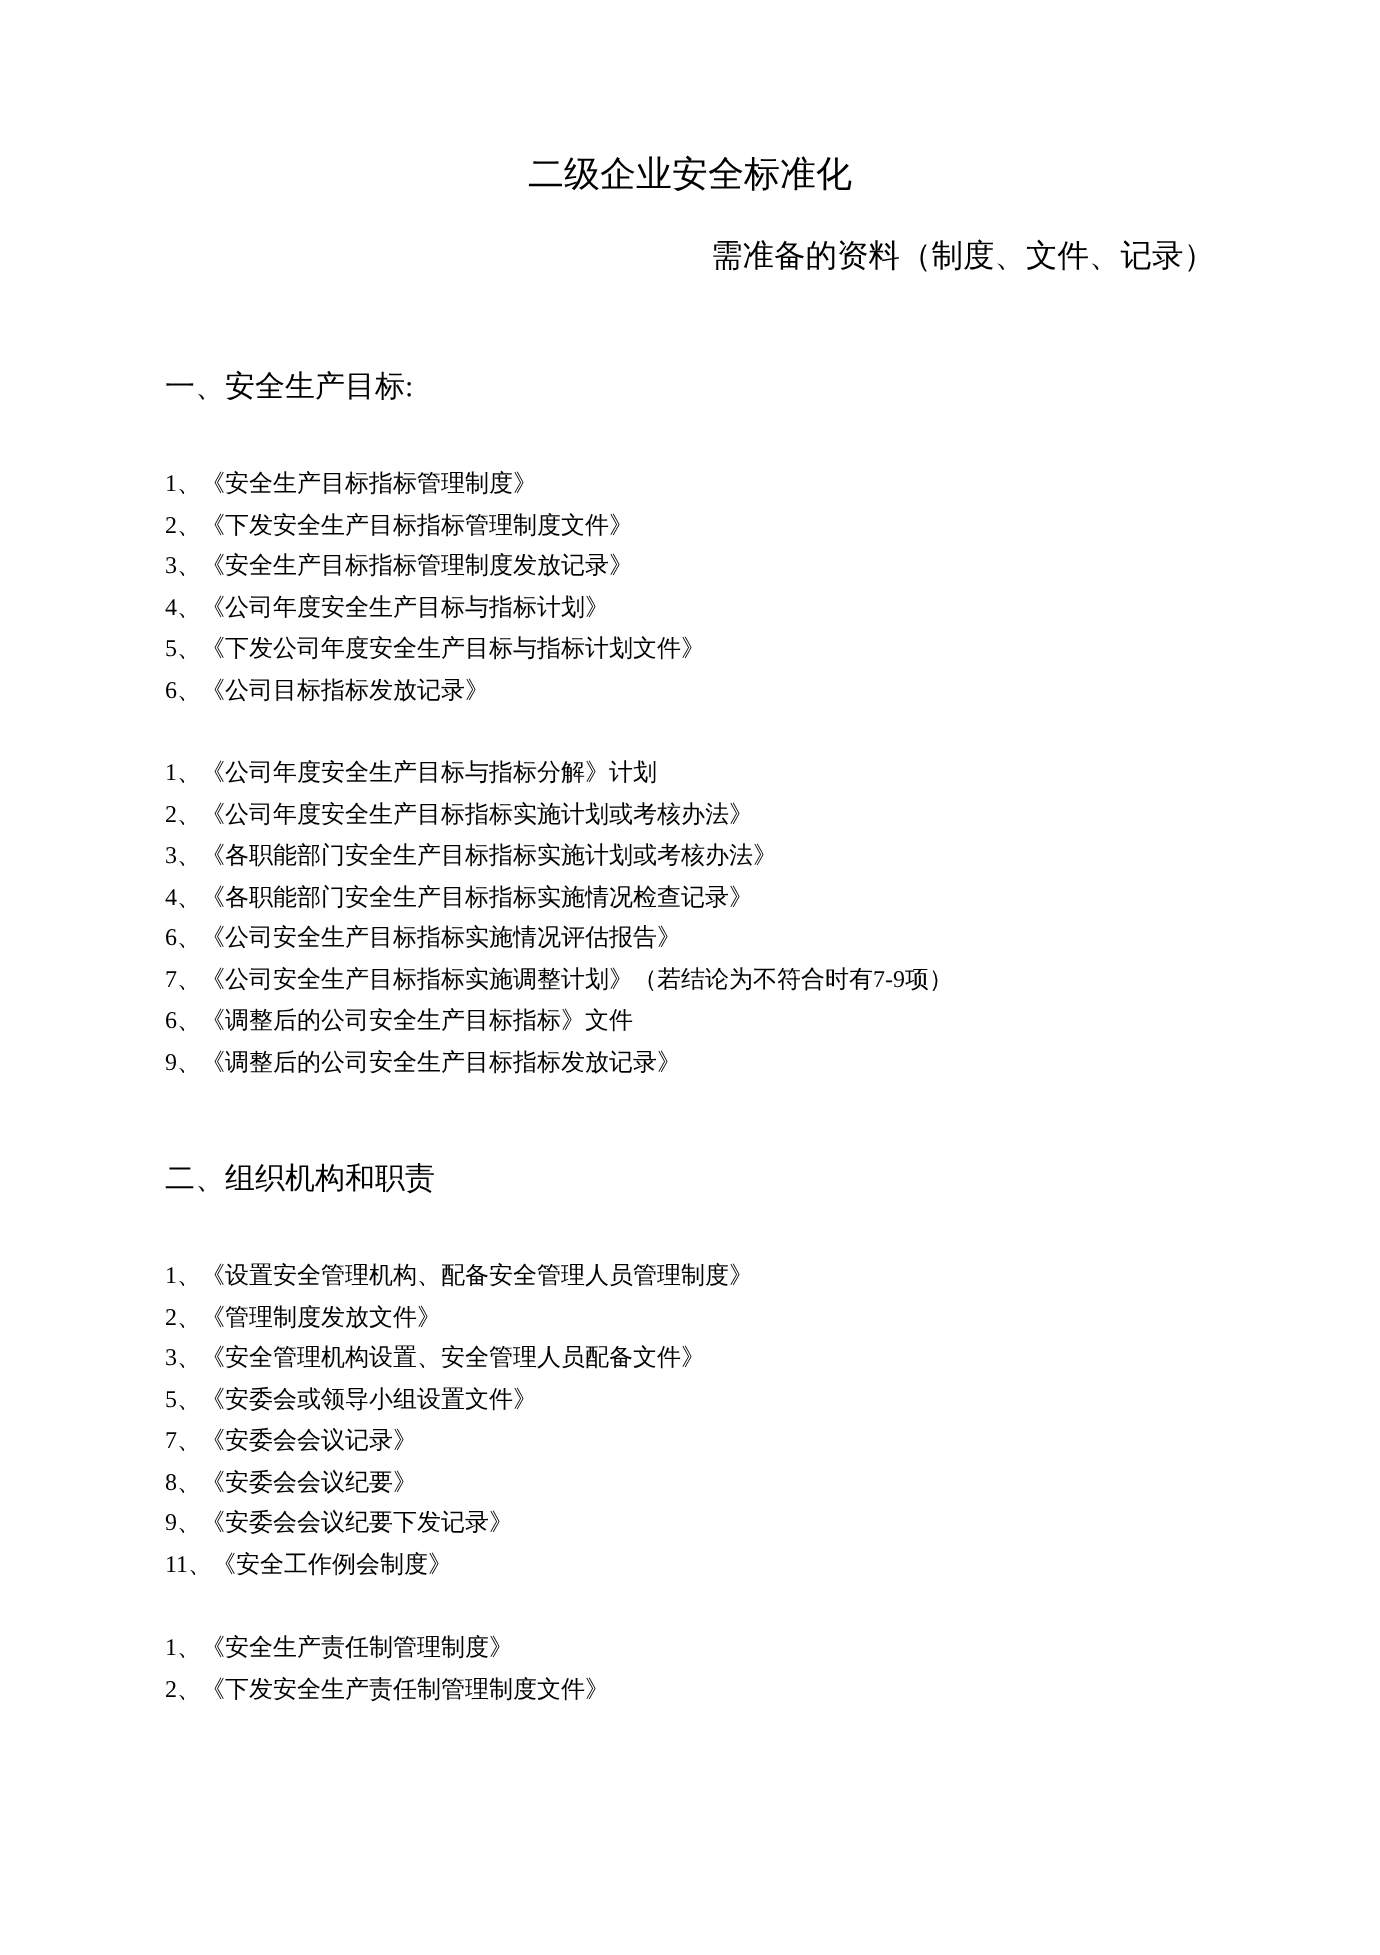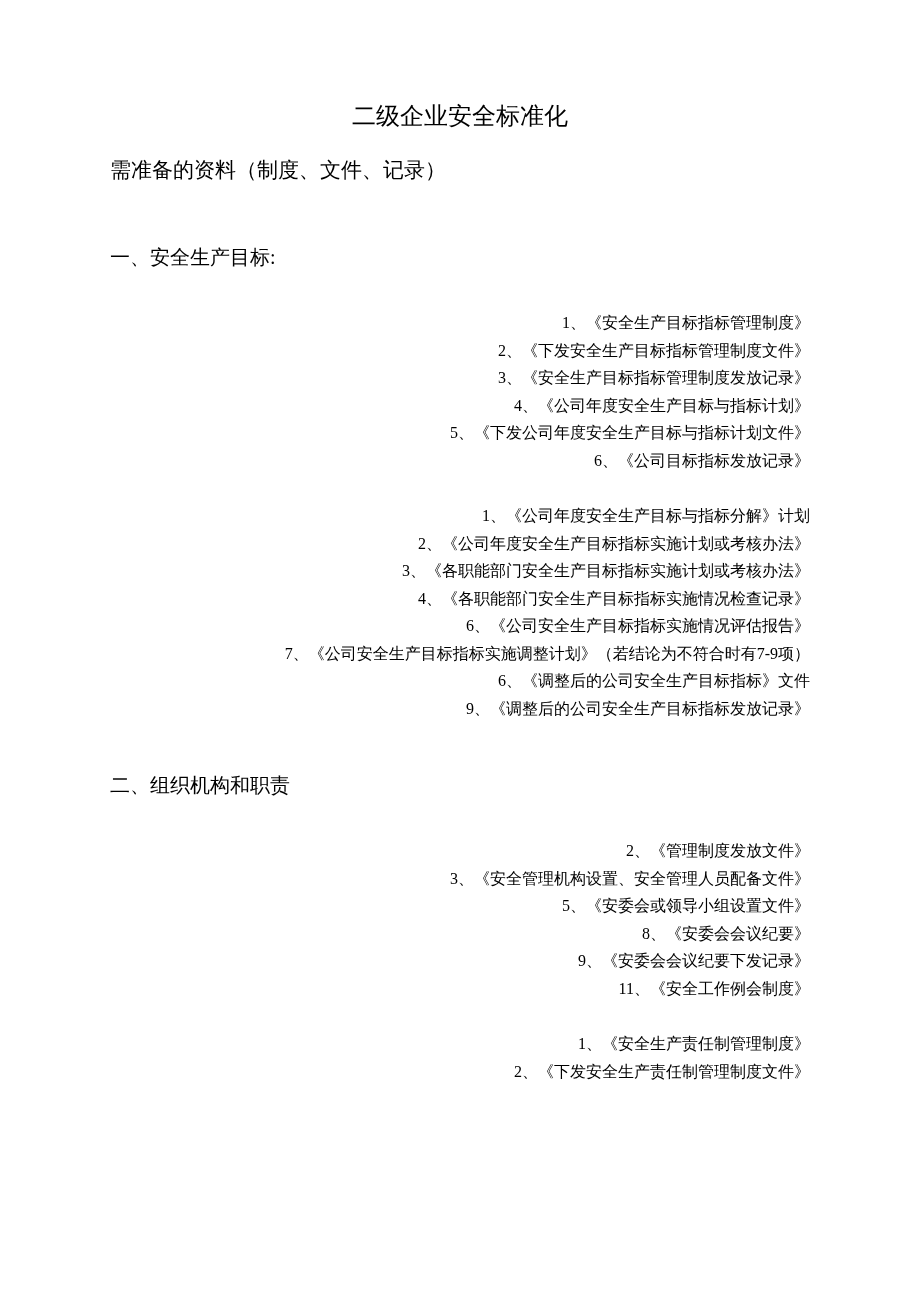--- a/index.html
+++ b/index.html
@@ -13,39 +13,38 @@
       width: 920px;
       padding: 100px 110px 60px 110px;
       color: #000000;
     }
     .title-main {
       text-align: center;
       font-size: 24px;
       margin-bottom: 24px;
     }
     .title-sub {
-      text-align: left;
+      text-align: right;
       font-size: 21px;
       margin-bottom: 60px;
     }
     .section-heading {
       font-size: 20px;
       margin-bottom: 38px;
     }
     .list-group {
       margin-bottom: 28px;
     }
     .list-group-last {
       margin-bottom: 50px;
     }
     .list-item {
       font-size: 16px;
       line-height: 1.72;
       white-space: nowrap;
-      text-align: right;
     }
   </style>
 </head>
 <body>
 
 <div class="title-main">二级企业安全标准化</div>
 <div class="title-sub">需准备的资料（制度、文件、记录）</div>
 
 <div class="section-heading">一、安全生产目标:</div>
 
@@ -65,23 +64,25 @@
   <div class="list-item">4、《各职能部门安全生产目标指标实施情况检查记录》</div>
   <div class="list-item">6、《公司安全生产目标指标实施情况评估报告》</div>
   <div class="list-item">7、《公司安全生产目标指标实施调整计划》（若结论为不符合时有7-9项）</div>
   <div class="list-item">6、《调整后的公司安全生产目标指标》文件</div>
   <div class="list-item">9、《调整后的公司安全生产目标指标发放记录》</div>
 </div>
 
 <div class="section-heading">二、组织机构和职责</div>
 
 <div class="list-group">
+  <div class="list-item">1、《设置安全管理机构、配备安全管理人员管理制度》</div>
   <div class="list-item">2、《管理制度发放文件》</div>
   <div class="list-item">3、《安全管理机构设置、安全管理人员配备文件》</div>
   <div class="list-item">5、《安委会或领导小组设置文件》</div>
+  <div class="list-item">7、《安委会会议记录》</div>
   <div class="list-item">8、《安委会会议纪要》</div>
   <div class="list-item">9、《安委会会议纪要下发记录》</div>
   <div class="list-item">11、《安全工作例会制度》</div>
 </div>
 
 <div class="list-group">
   <div class="list-item">1、《安全生产责任制管理制度》</div>
   <div class="list-item">2、《下发安全生产责任制管理制度文件》</div>
 </div>
 

